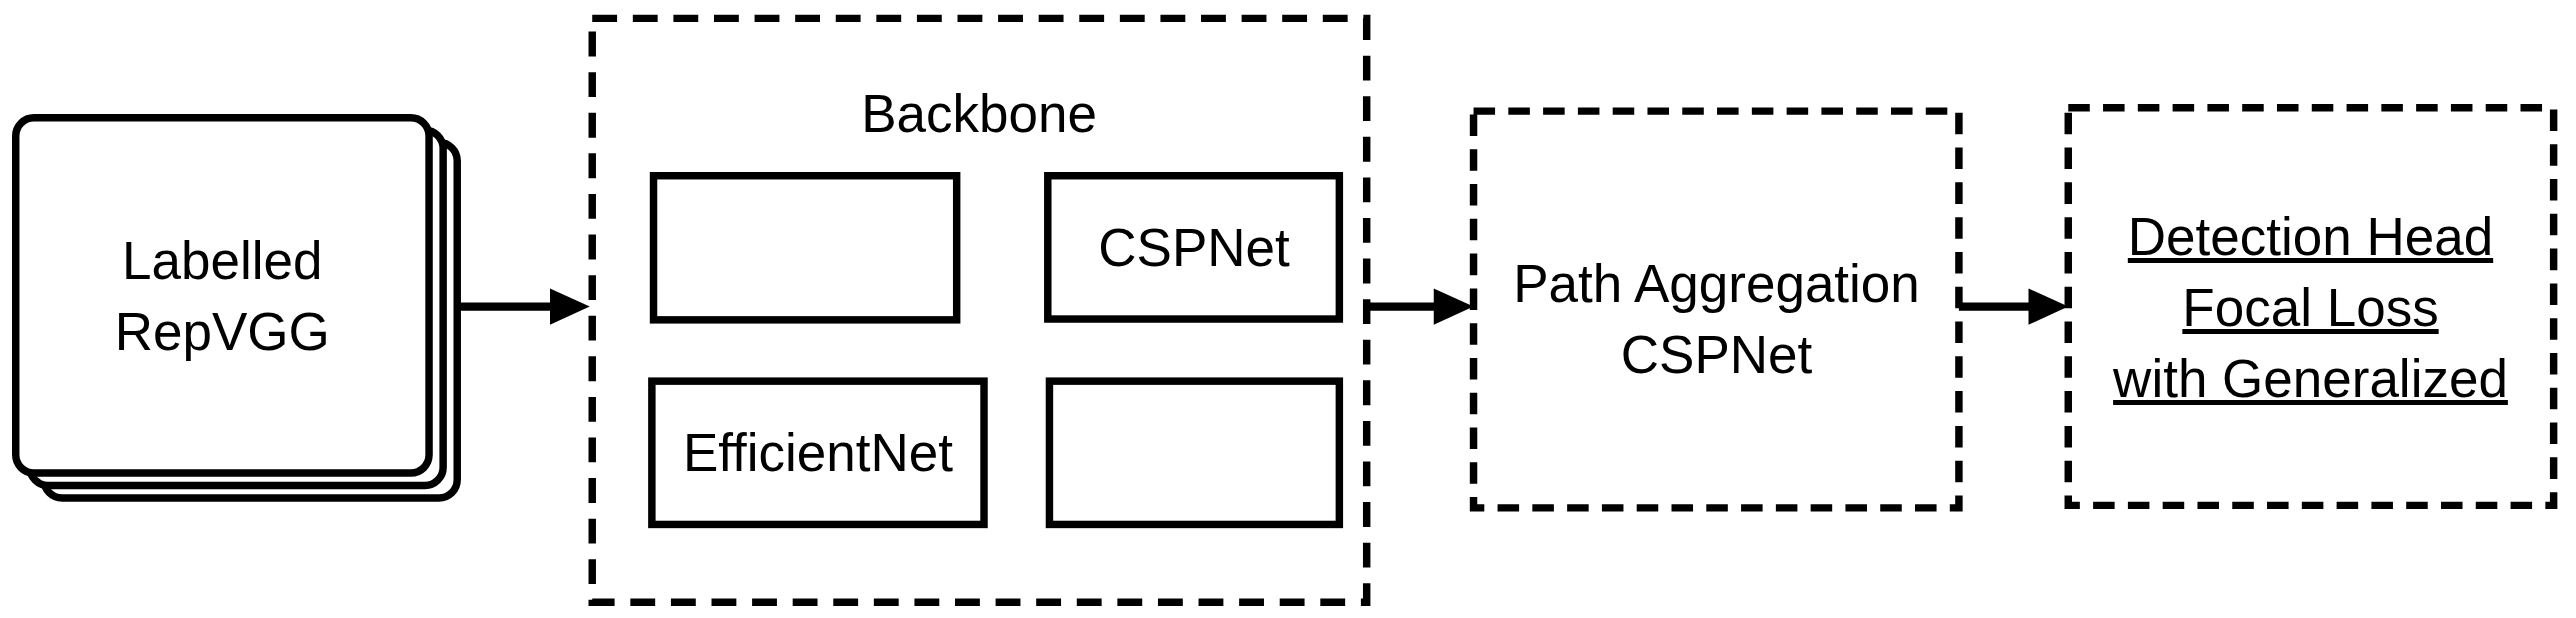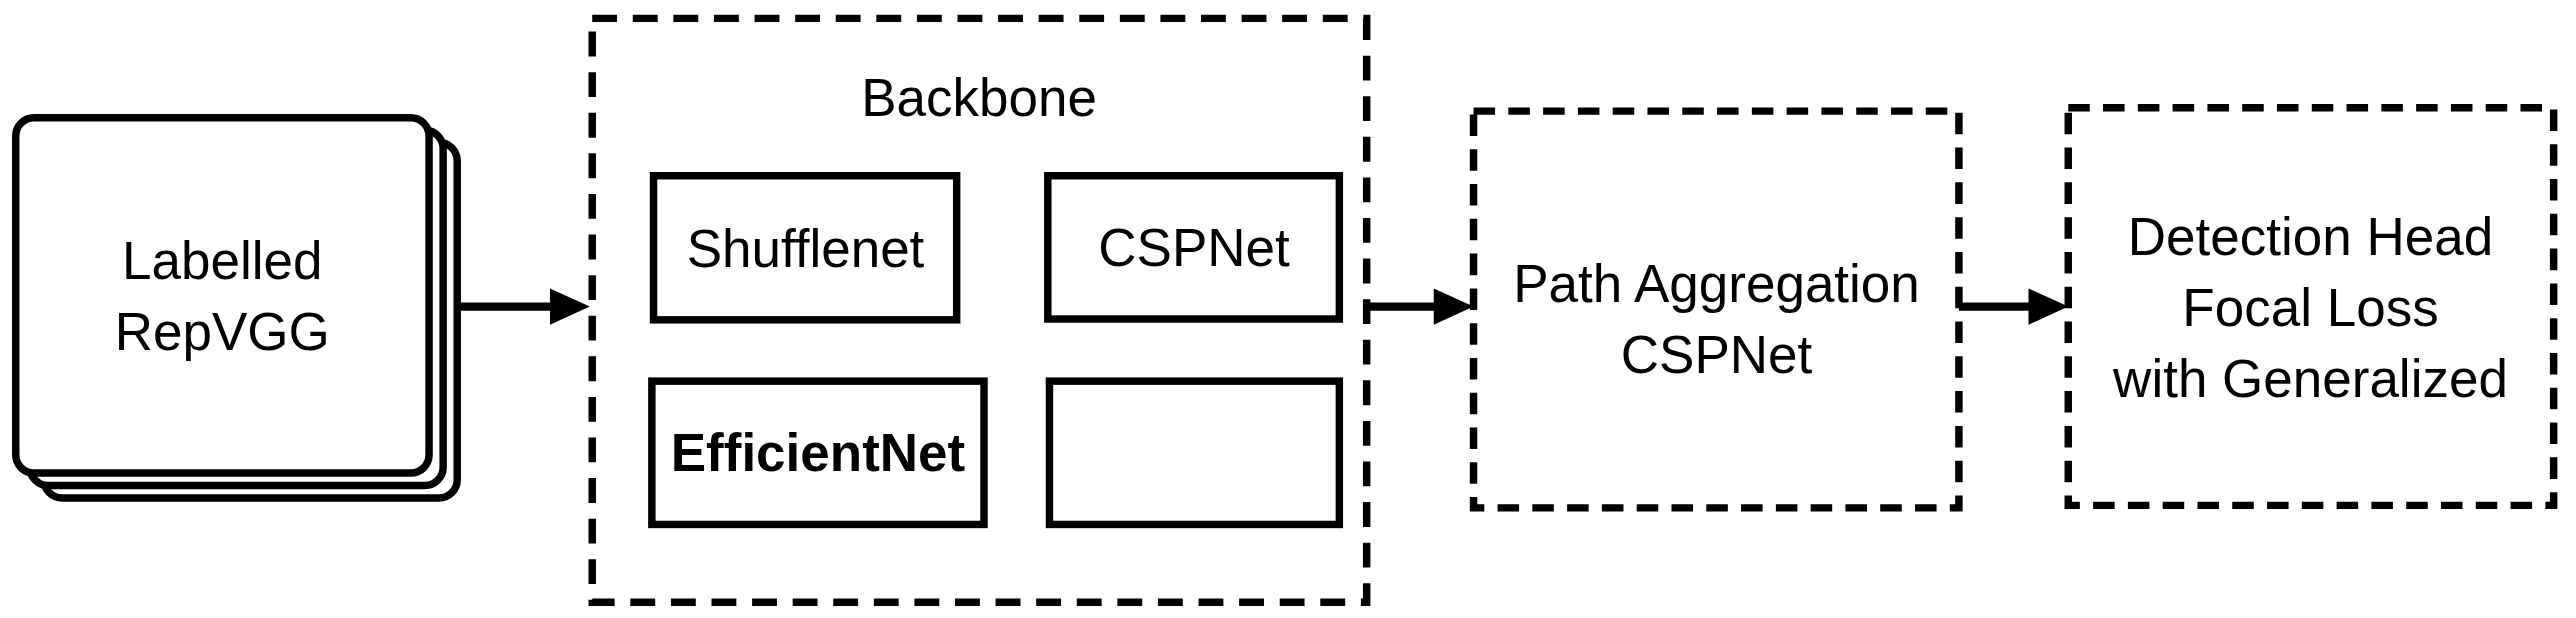--- a/index.html
+++ b/index.html
@@ -96,34 +96,33 @@
       <line class="arrow-shaft" x1="2365" y1="370" x2="2451" y2="370"></line>
       <polygon class="arrow-head" points="2449,348 2497,370 2449,392"></polygon>
     </g>
   </svg>
 
   <div class="overlay col" style="left:15.7px; top:118px; width:413px; height:355px;">
     <span>Labelled</span>
     <span>RepVGG</span>
   </div>
 
-  <div class="overlay" style="left:592px; top:62px; width:774px; height:71px;">Backbone</div>
+  <div class="overlay" style="left:592px; top:78px; width:774px; height:71px;">Backbone</div>
 
-  <div class="overlay" style="left:654px; top:176px; width:303px; height:144px;">Shufflenet</div>
 
   <div class="overlay" style="left:1048px; top:176px; width:292px; height:143px;">CSPNet</div>
 
-  <div class="overlay" style="left:652px; top:381px; width:332px; height:143px;font-weight:bold;">EfficientNet</div>
+  <div class="overlay" style="left:652px; top:381px; width:332px; height:143px;">EfficientNet</div>
 
 
   <div class="overlay col" style="left:1474px; top:120px; width:485px; height:397px;">
     <span>Path Aggregation</span>
     <span>CSPNet</span>
   </div>
 
-  <div class="overlay col" style="left:2068px; top:108px; width:485px; height:398px;">
+  <div class="overlay col" style="left:2068px; top:108px; width:485px; height:398px;text-decoration:underline;">
     <span>Detection Head</span>
     <span>Focal Loss</span>
     <span>with Generalized</span>
   </div>
 
 </div>
 
 
 </body></html>

